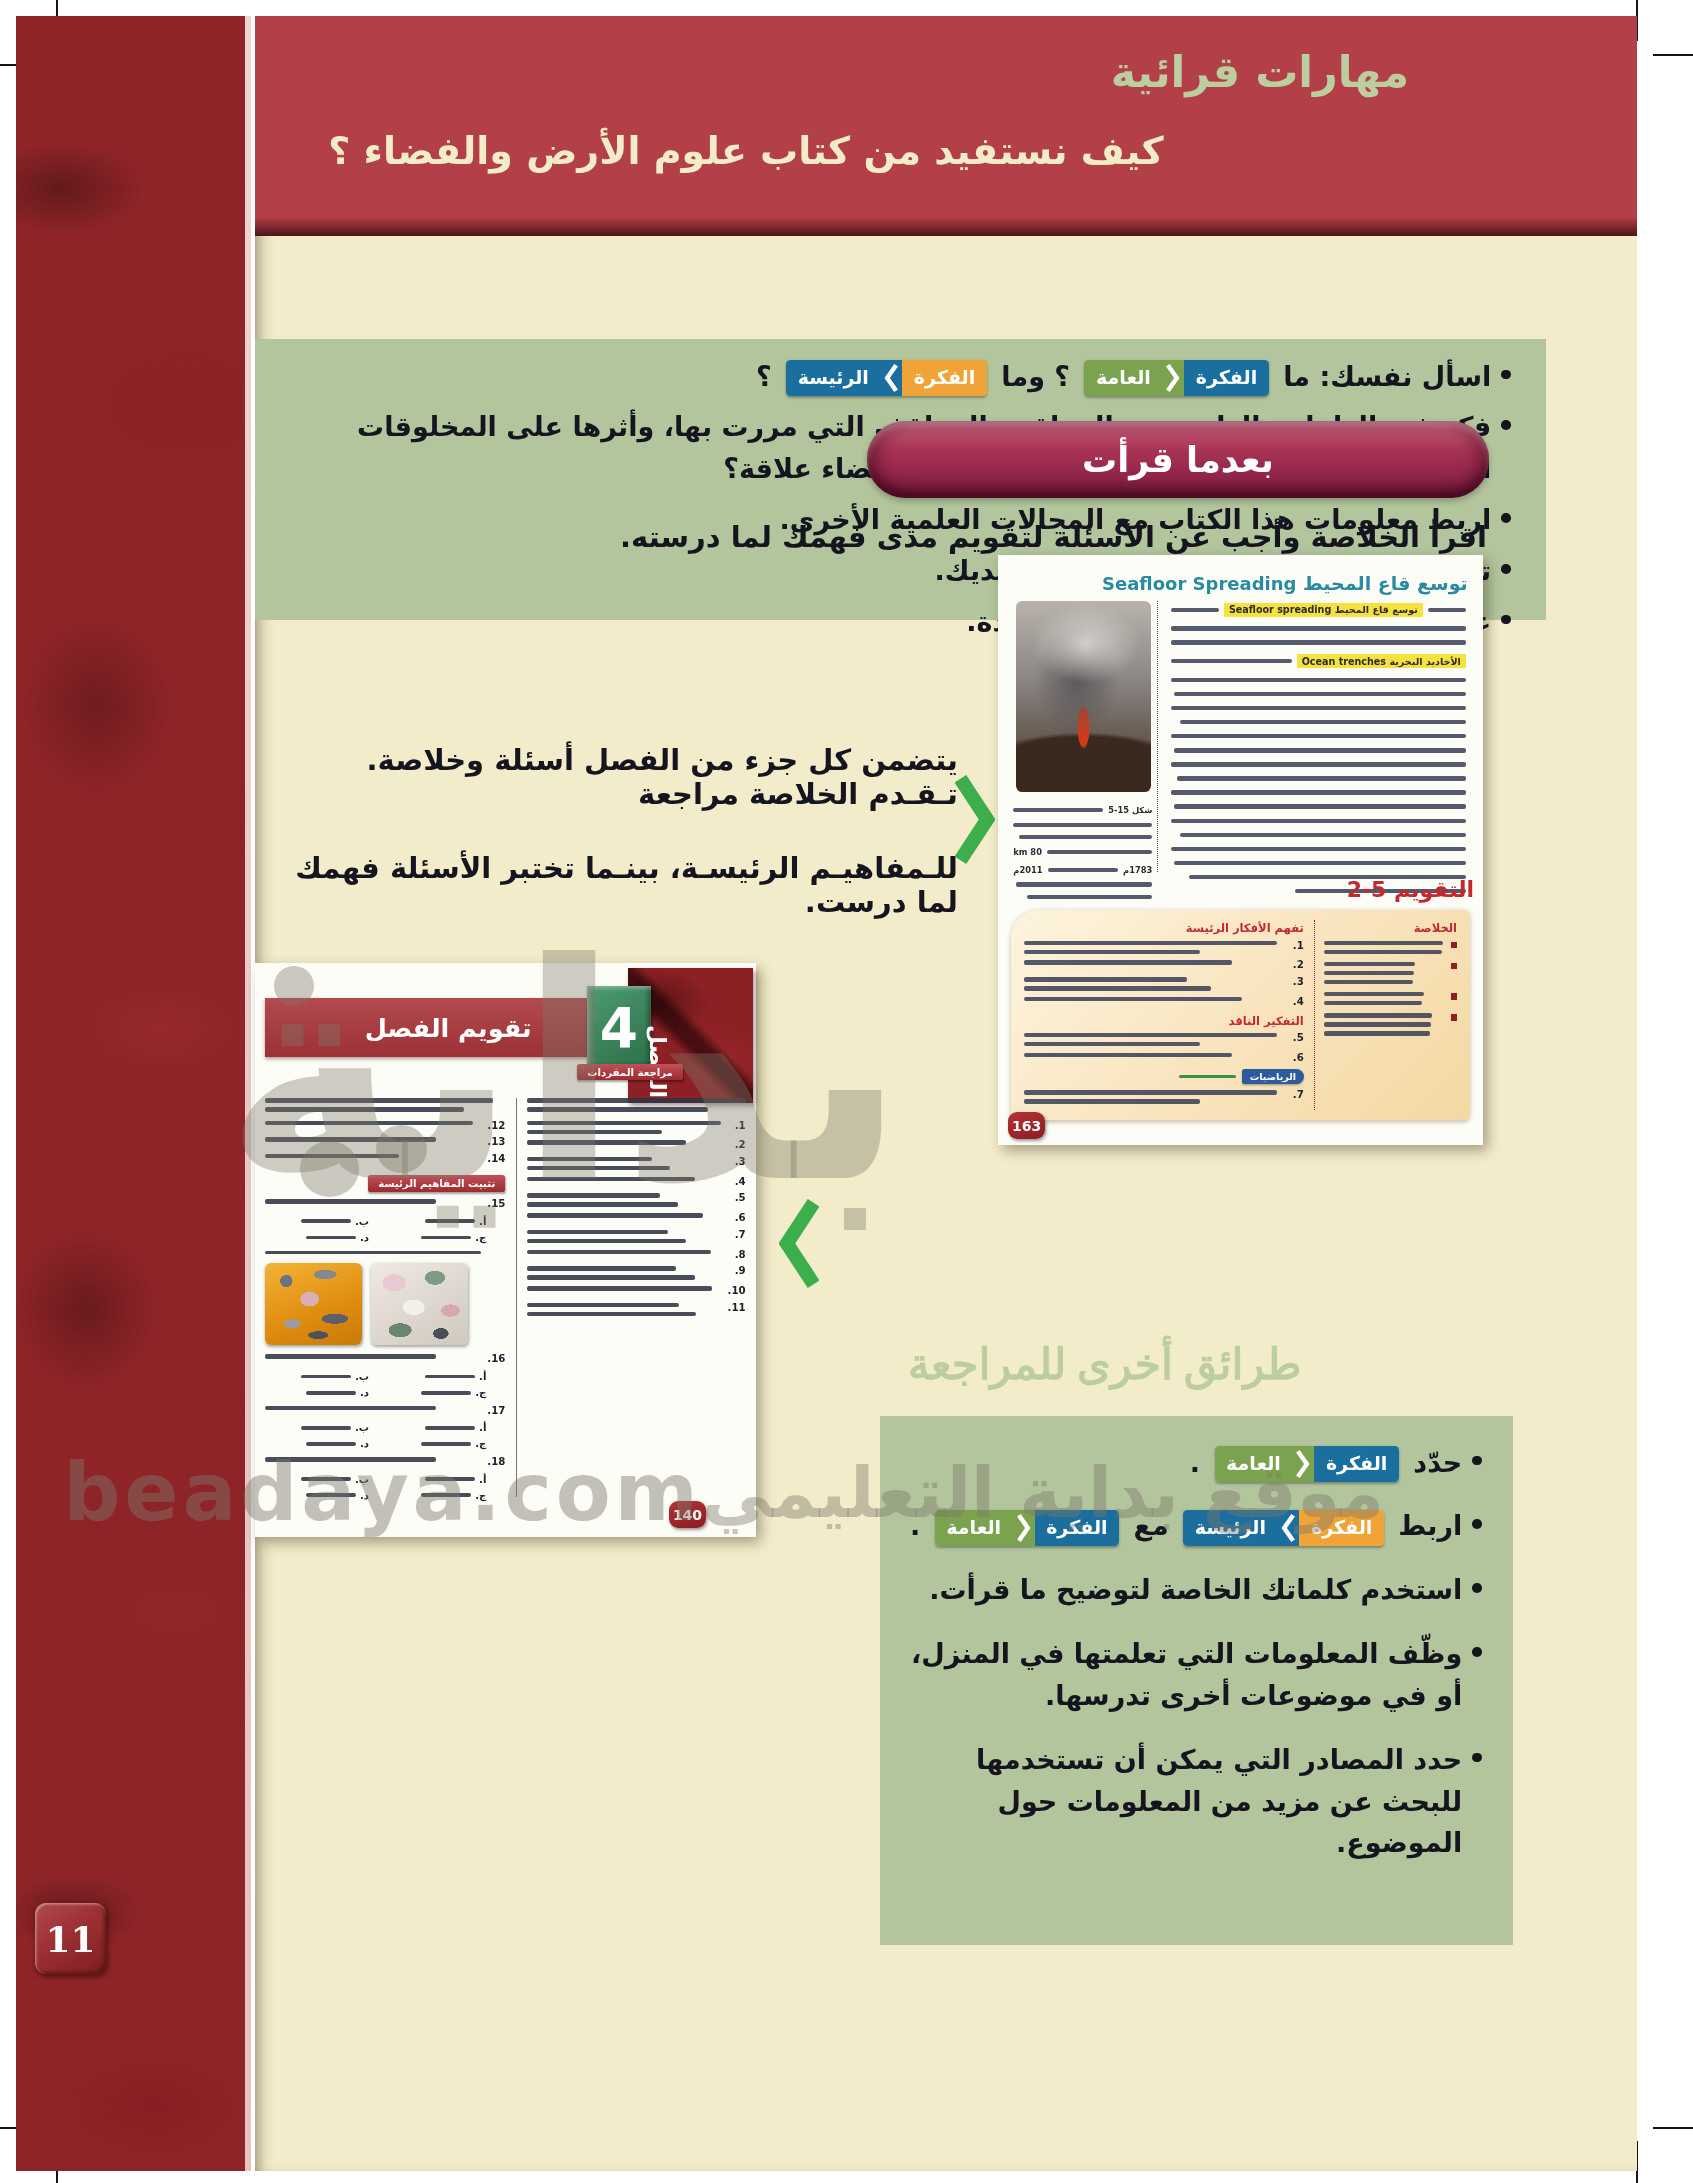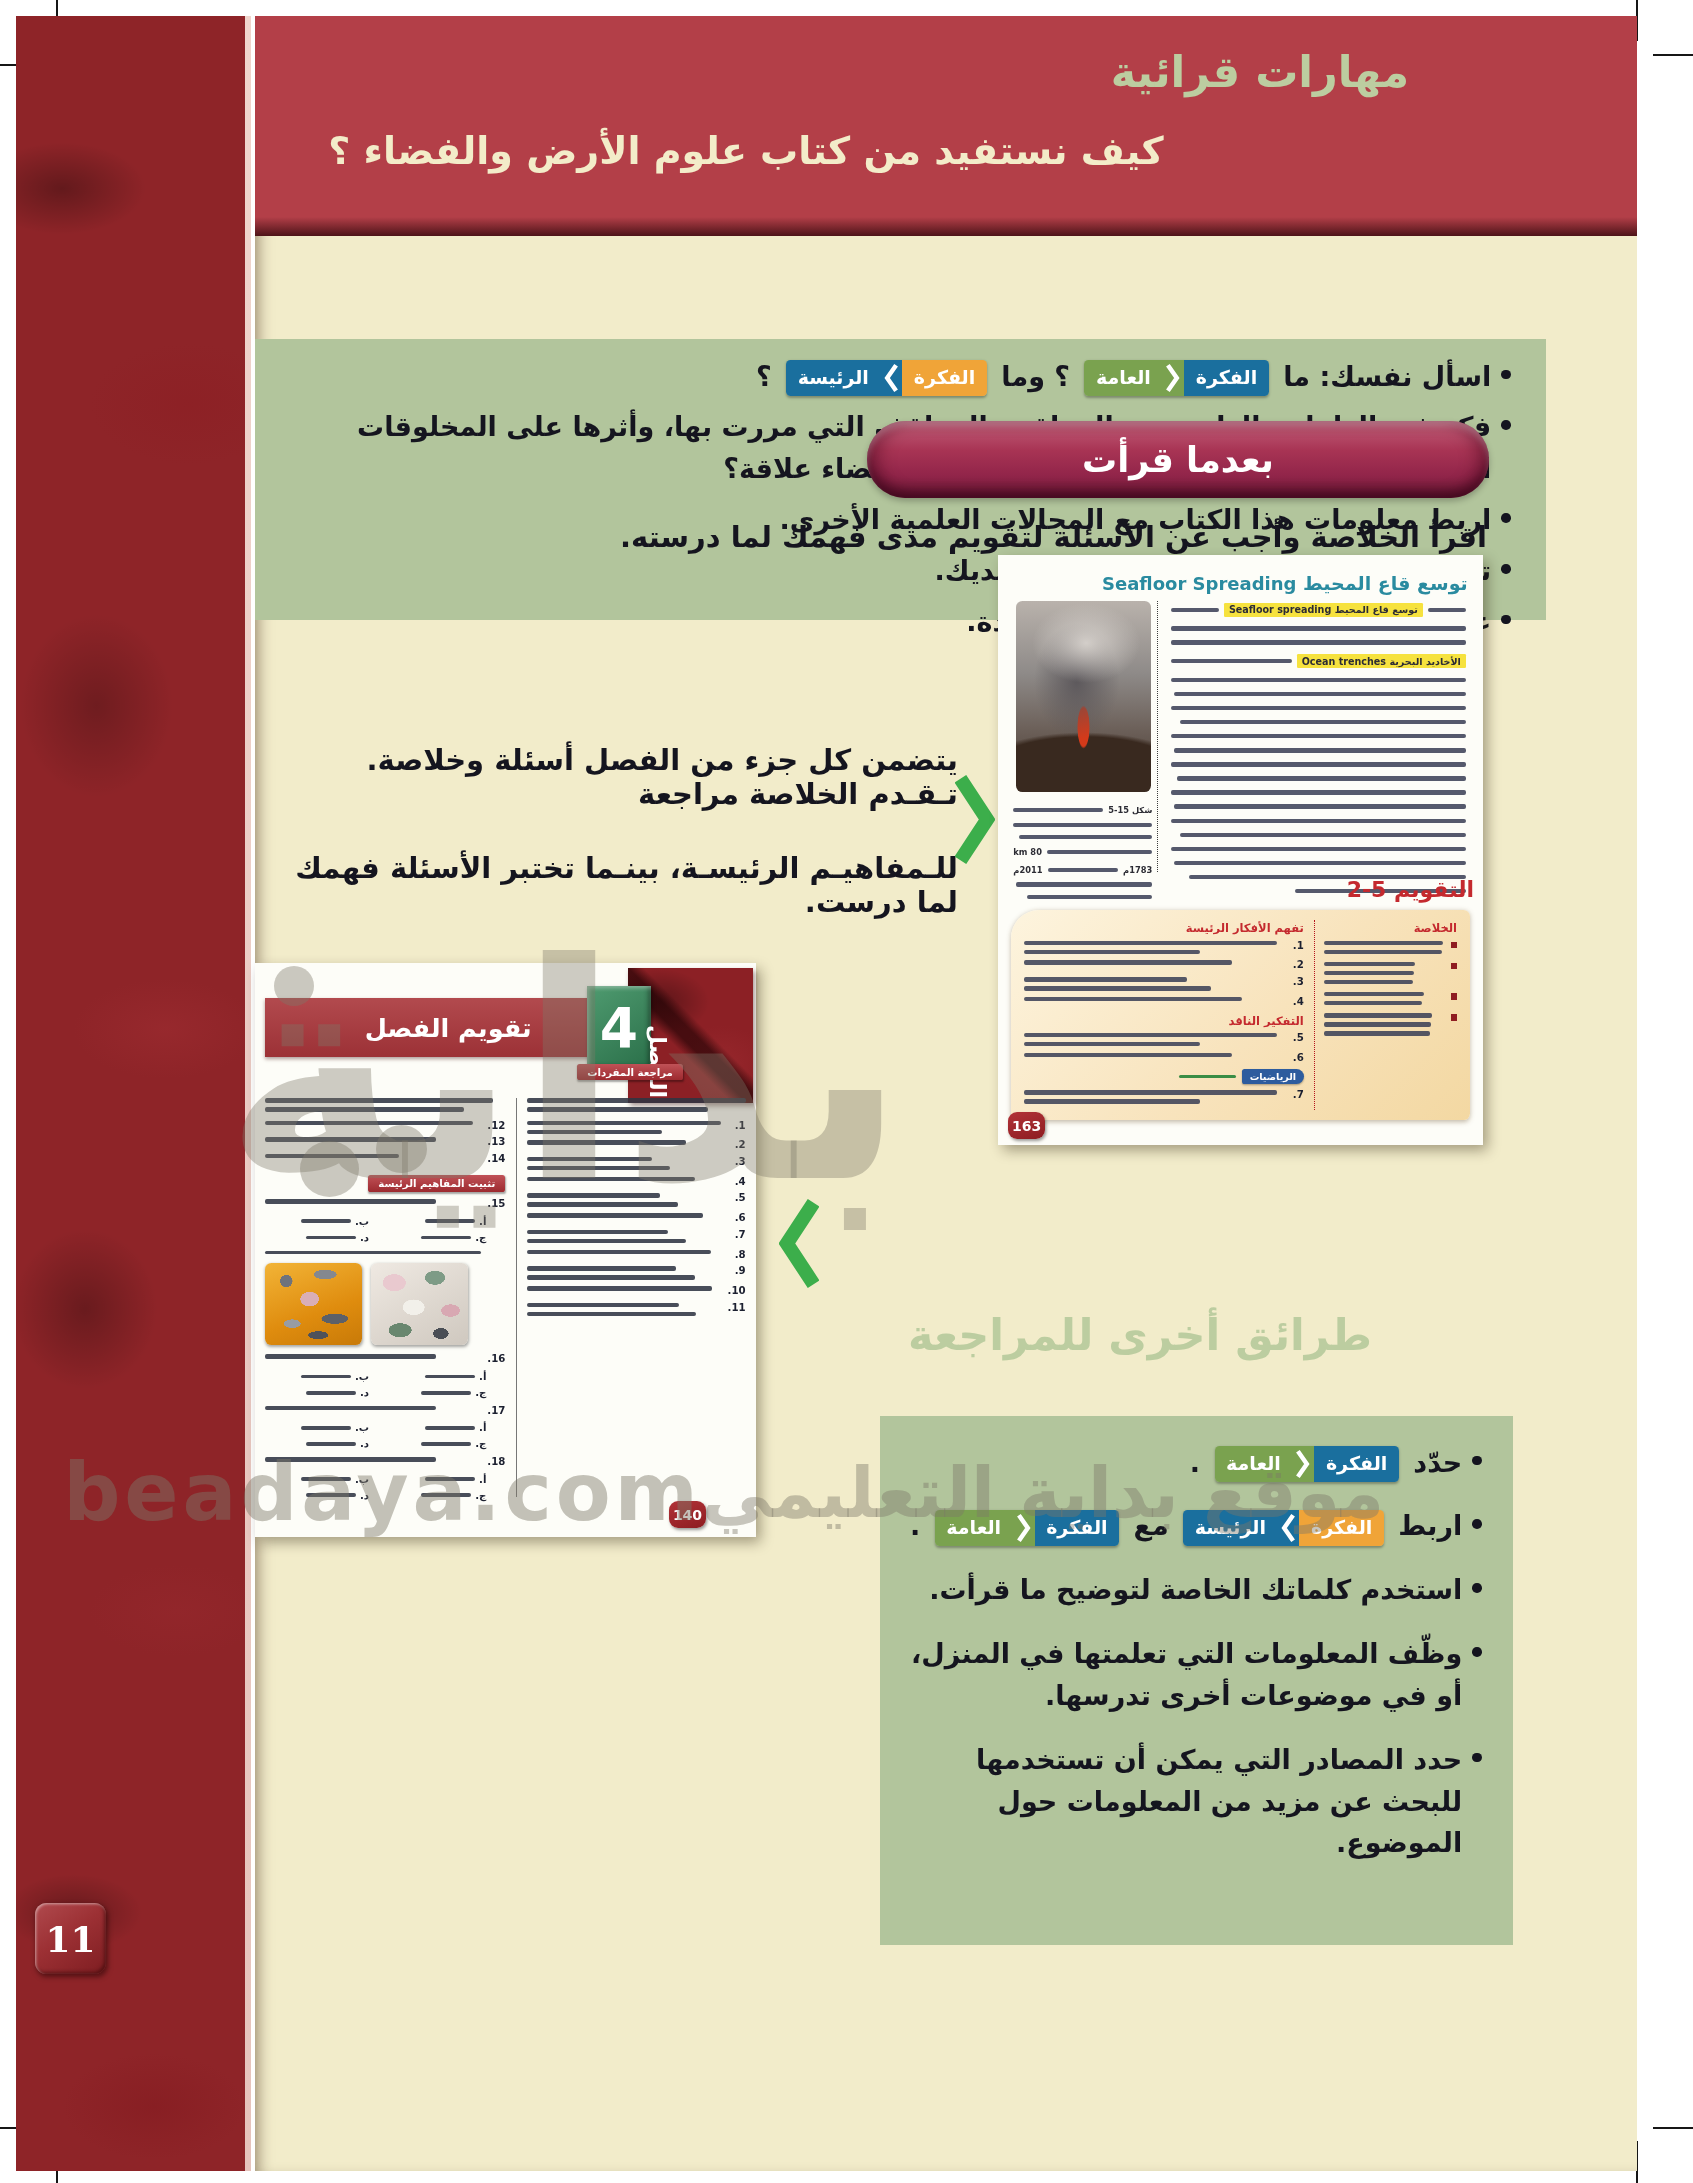--- a/index.html
+++ b/index.html
@@ -642,21 +642,21 @@
             </div>
         </div>
       </div>
       <div class="pg-red" id="ch-pagenum">140</div>
     </div>
 
     <svg class="garrow" style="left:524px;top:1183px;" viewBox="0 0 62 140">
       <path d="M54 6 L12 70 L54 134" fill="none" stroke="#3cae4b" stroke-width="22"></path>
     </svg>
 
-    <div class="sec-heading" style="left:653px;top:1294px;">طرائق أخرى للمراجعة</div>
+    <div class="sec-heading" style="left:653px;top:1323px;font-family:Liberation Serif, serif;">طرائق أخرى للمراجعة</div>
 
     <div class="greenbox" id="greenbox2">
       <div class="brow">
         <span class="dot"></span>
         <span class="btext">
           <span>حدّد</span>
           <span class="badge">
             <span class="bpart bg-blue">الفكرة</span>
             <span class="chev bg-green">
                 <svg width="14" height="28" viewBox="0 0 22 44">

